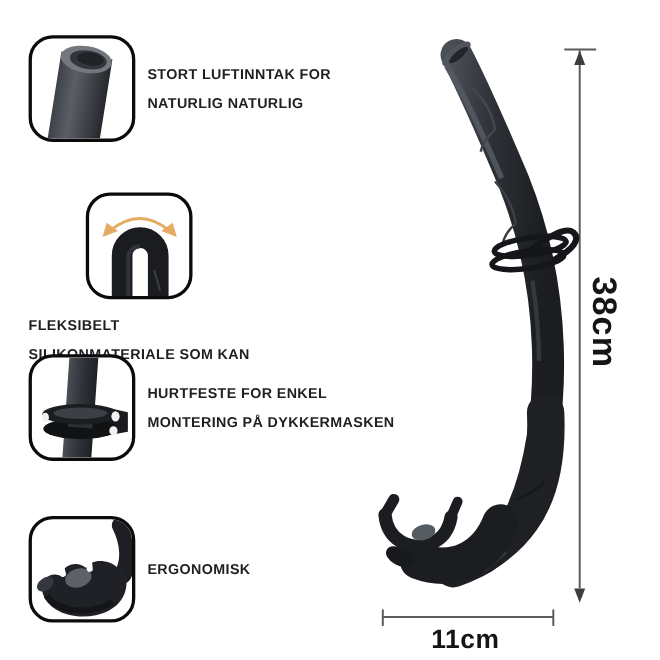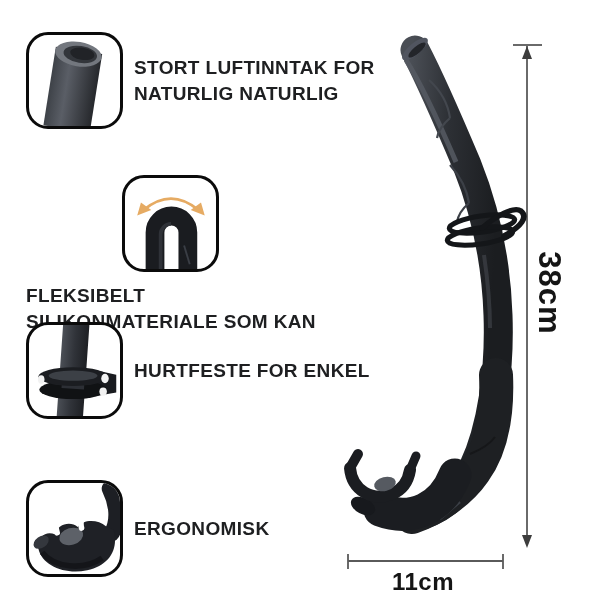--- a/index.html
+++ b/index.html
@@ -1,27 +1,27 @@
 <!DOCTYPE html>
 <html><head>
 <meta charset="utf-8">
 <style>
   html,body{margin:0;padding:0;background:#ffffff;}
   .stage{
     position:relative;width:600px;height:600px;background:#ffffff;
     font-family:"Liberation Sans",sans-serif;overflow:hidden;color:#1e1f21;
   }
   .feature{position:absolute;left:26px;height:97px;display:flex;align-items:center;gap:11px;}
-  .f1{top:32px;} .f2{top:175px;flex-direction:column;} .f3{top:322px;justify-content:center;} .f4{top:480px;text-align:right;}
+  .f1{top:32px;} .f2{top:175px;flex-direction:column;} .f3{top:322px;justify-content:center;} .f4{top:469px;text-align:right;}
   .thumb{
     width:97px;height:97px;box-sizing:border-box;flex:0 0 auto;
     border:3.5px solid #0b0b0b;border-radius:22px;overflow:hidden;background:#fff;
   }
   .thumb svg{width:100%;height:100%;display:block;}
-  .caption{display:flex;flex-direction:column;font-weight:700;font-size:19px;
+  .caption{display:flex;flex-direction:column;font-weight:700;font-size:13px;
     line-height:25.5px;letter-spacing:.35px;white-space:nowrap;}
   .product{position:absolute;left:330px;top:20px;width:270px;height:580px;}
   .dim{position:absolute;font-weight:700;color:#151515;}
   .dim-h{left:549px;top:293px;transform:translate(-50%,-50%) rotate(90deg);
     font-size:31px;letter-spacing:1px;}
   .dim-w{left:423px;top:582px;transform:translate(-50%,-50%);font-size:24px;letter-spacing:.5px;}
 </style>
 </head>
 <body>
 
@@ -90,20 +90,21 @@
           </g>
         <ellipse cx="47" cy="55" rx="37" ry="10" fill="#1b1d21"></ellipse>
         <ellipse cx="47" cy="54" rx="26" ry="5.5" fill="#3c4046"></ellipse>
         <ellipse cx="13" cy="58" rx="3.5" ry="4.5" fill="#f2f2f2"></ellipse>
         <ellipse cx="81" cy="57" rx="4" ry="5" fill="#f2f2f2"></ellipse>
         <ellipse cx="79" cy="71" rx="4" ry="4.5" fill="#f2f2f2"></ellipse>
       </svg>
     </div>
     <div class="caption">
       <span>HURTFESTE FOR ENKEL</span>
+      <span>MONTERING PÅ DYKKERMASKEN</span>
     </div>
   </section>
 
   <section class="feature f4">
     <div class="thumb">
       <svg viewBox="0 0 97 97">
         <path d="M 86 6 C 94 22 96 40 88 54" stroke="#1d1f24" stroke-width="17" fill="none" stroke-linecap="round"></path>
         <path d="M 90 50 C 96 70 86 88 62 93 C 38 98 14 88 10 70 C 8 58 18 50 28 55 C 30 44 44 40 52 47 C 58 38 74 39 82 46 Z" fill="#1f2126"></path>
         <ellipse cx="13" cy="63" rx="9" ry="6" fill="#34373d" transform="rotate(-35 13 63)"></ellipse>
         <ellipse cx="45" cy="57" rx="13" ry="9" fill="#5d6168" transform="rotate(-16 45 57)"></ellipse>

